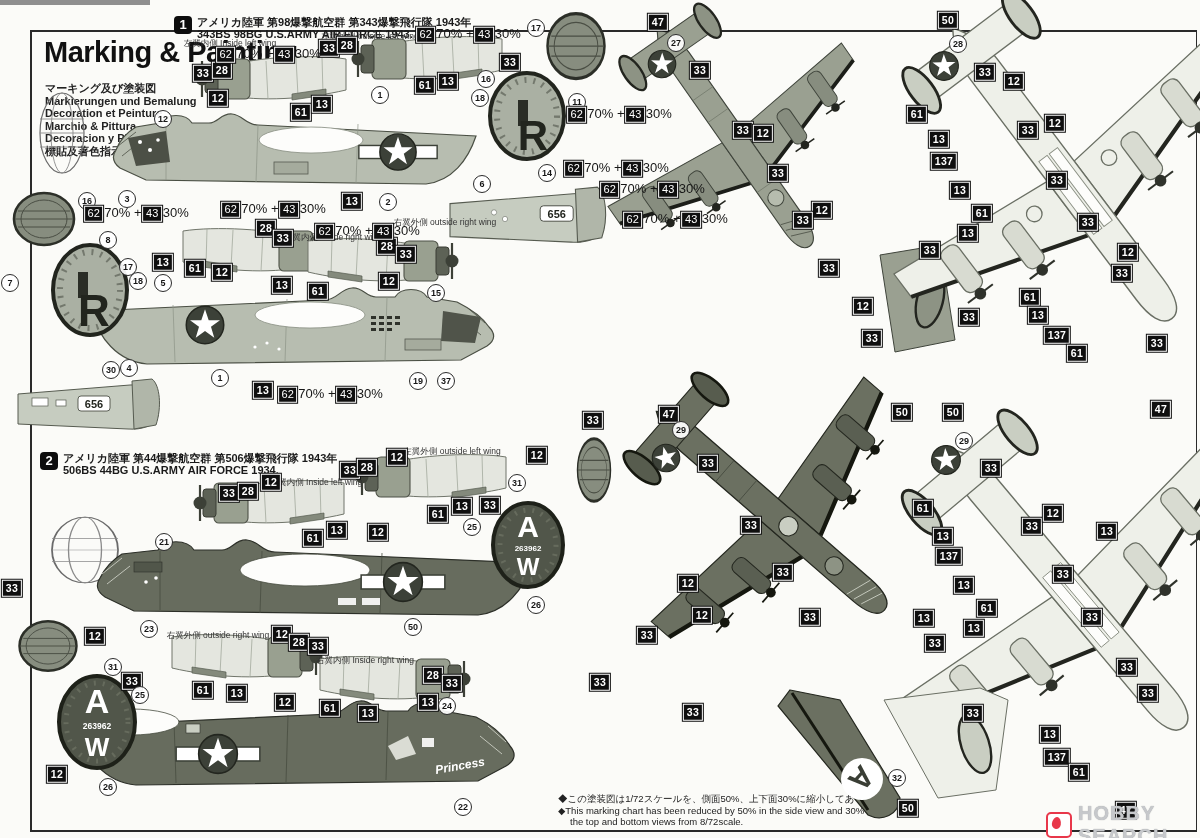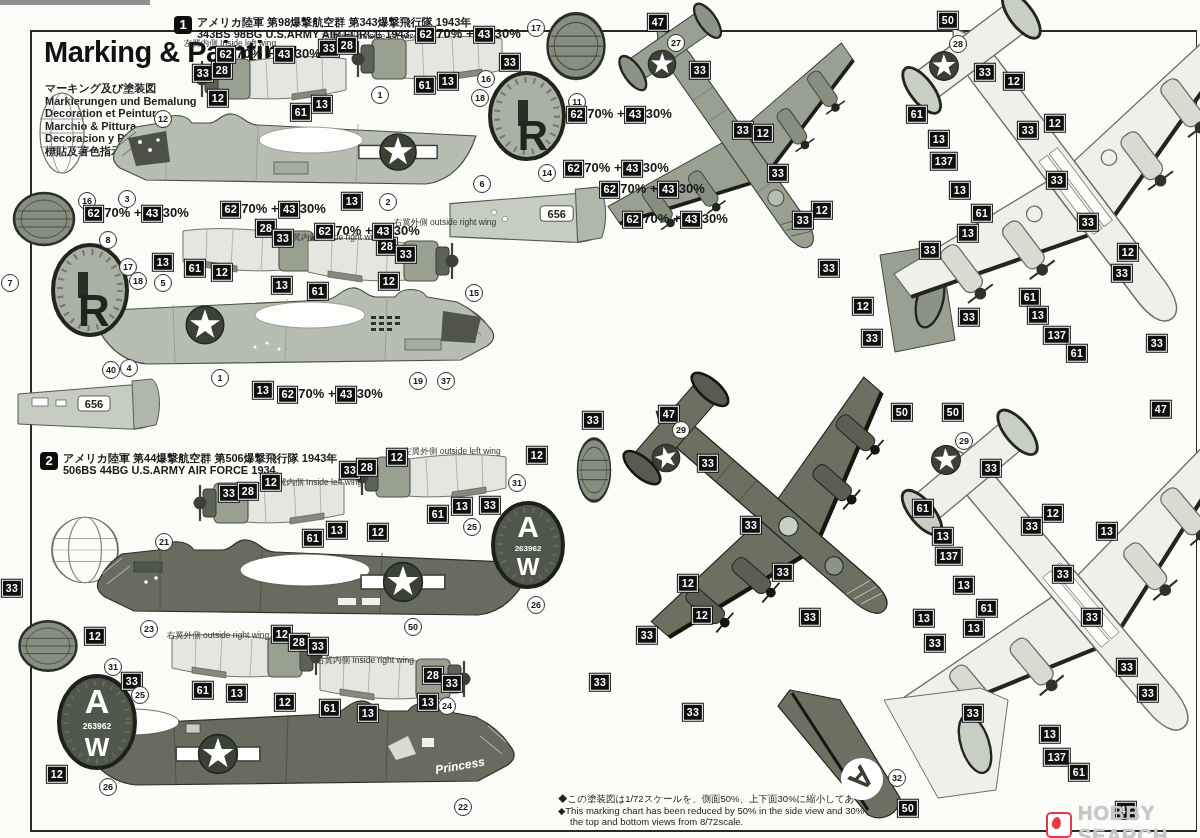--- a/index.html
+++ b/index.html
@@ -15,21 +15,21 @@
   .section-header{position:absolute;display:flex;gap:5px;align-items:flex-start;}
   .section-marker{width:18px;height:18px;background:#0d0d0d;color:#fff;border-radius:4px;
                   font-size:13px;font-weight:bold;text-align:center;line-height:18px;flex:0 0 auto;}
   .section-titles{font-size:11px;font-weight:bold;line-height:12px;color:#1a1a1a;white-space:nowrap;}
   .callout-box{position:absolute;transform:translate(-50%,-50%);background:#0f0f0f;color:#fff;
                font-size:10.5px;font-weight:bold;line-height:1;padding:2px 3px;min-width:11px;
                text-align:center;box-shadow:0 0 0 1px #fff,0 0 0 2px #0f0f0f;letter-spacing:.3px;z-index:30;}
   .callout-circle{position:absolute;transform:translate(-50%,-50%);width:16px;height:16px;
                   border:1.4px solid #2b2b2b;border-radius:50%;background:rgba(255,255,255,.93);
                   color:#161616;font-size:9px;font-weight:bold;line-height:16px;text-align:center;z-index:30;}
-  .paint-mix{position:absolute;transform:translate(-50%,-50%);font-size:13px;font-weight:bold;
+  .paint-mix{position:absolute;transform:translate(-50%,-50%);font-size:13px;font-weight:normal;
              line-height:1;color:#161616;white-space:nowrap;z-index:30;}
   .paint-mix .chip{display:inline-block;background:#0f0f0f;color:#fff;padding:1.5px 2.5px;
                    font-size:11px;box-shadow:0 0 0 1px #fff,0 0 0 2px #0f0f0f;margin:0 2px;}
   .wing-caption{position:absolute;transform:translate(-50%,-50%);font-size:8.5px;color:#333;
                 white-space:nowrap;z-index:25;}
   .footnotes{position:absolute;left:558px;top:793px;font-size:9.5px;line-height:11.5px;color:#222;}
   .footnotes .indent{padding-left:12px;}
   .brand{position:absolute;left:1046px;top:802px;display:flex;align-items:center;gap:6px;z-index:40;}
   .brand-icon{width:22px;height:22px;border:2.5px solid #e8374a;border-radius:5px;position:relative;
               background:#fff;flex:0 0 auto;}
@@ -517,27 +517,27 @@
       <span class="callout-box" style="left: 1126px; top: 810px;">47</span>
       <span class="callout-circle" style="left: 163px; top: 119px;">12</span>
       <span class="callout-circle" style="left: 127px; top: 199px;">3</span>
       <span class="callout-circle" style="left: 388px; top: 202px;">2</span>
       <span class="callout-circle" style="left: 87px; top: 201px;">16</span>
       <span class="callout-circle" style="left: 108px; top: 240px;">8</span>
       <span class="callout-circle" style="left: 128px; top: 267px;">17</span>
       <span class="callout-circle" style="left: 10px; top: 283px;">7</span>
       <span class="callout-circle" style="left: 138px; top: 281px;">18</span>
       <span class="callout-circle" style="left: 163px; top: 283px;">5</span>
-      <span class="callout-circle" style="left: 111px; top: 370px;">40</span>
+      <span class="callout-circle" style="left: 111px; top: 370px;">30</span>
       <span class="callout-circle" style="left: 129px; top: 368px;">4</span>
       <span class="callout-circle" style="left: 220px; top: 378px;">1</span>
       <span class="callout-circle" style="left: 482px; top: 184px;">6</span>
       <span class="callout-circle" style="left: 418px; top: 381px;">19</span>
       <span class="callout-circle" style="left: 446px; top: 381px;">37</span>
-      <span class="callout-circle" style="left: 474px; top: 293px;">15</span>
+      <span class="callout-circle" style="left: 436px; top: 293px;">15</span>
       <span class="callout-circle" style="left: 380px; top: 95px;">1</span>
       <span class="callout-circle" style="left: 536px; top: 28px;">17</span>
       <span class="callout-circle" style="left: 486px; top: 79px;">16</span>
       <span class="callout-circle" style="left: 480px; top: 98px;">18</span>
       <span class="callout-circle" style="left: 577px; top: 102px;">11</span>
       <span class="callout-circle" style="left: 547px; top: 173px;">14</span>
       <span class="callout-circle" style="left: 676px; top: 43px;">27</span>
       <span class="callout-circle" style="left: 958px; top: 44px;">28</span>
       <span class="callout-circle" style="left: 164px; top: 542px;">21</span>
       <span class="callout-circle" style="left: 517px; top: 483px;">31</span>

